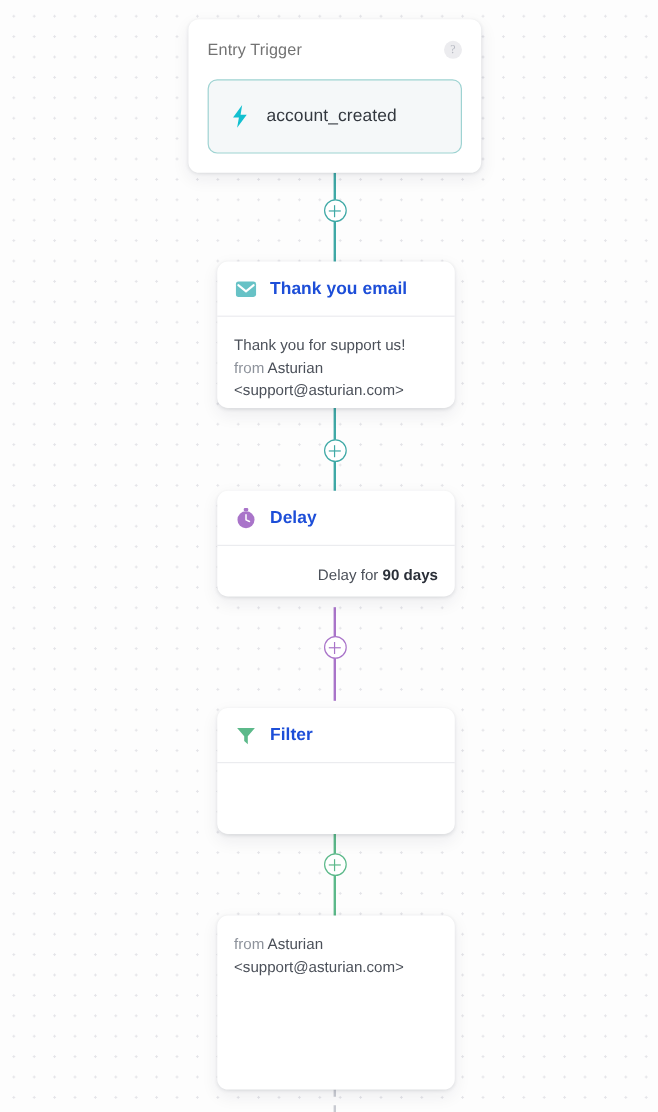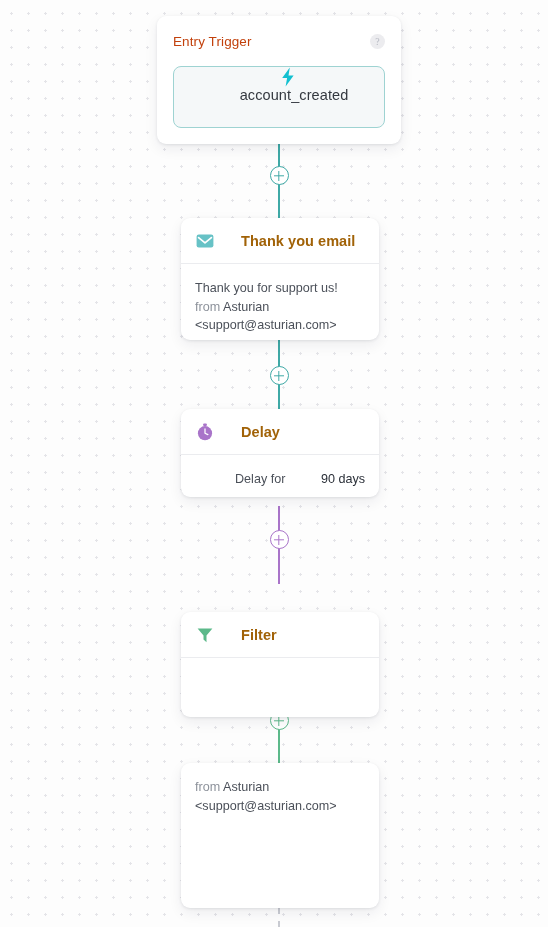--- a/index.html
+++ b/index.html
@@ -94,21 +94,21 @@
     padding: 14px 16px 0 16px;
   }
   .entry-header {
     display: flex;
     align-items: center;
     justify-content: space-between;
     height: 22px;
   }
   .entry-title {
     font-size: 13.5px;
-    color: #c2410c;
+    color: #737373;
     letter-spacing: 0.1px;
   }
   .help-icon {
     width: 15px;
     height: 15px;
     border-radius: 50%;
     background: #ececef;
     color: #b6b9c2;
     font-size: 10px;
     line-height: 15px;
@@ -121,21 +121,20 @@
     margin-top: 14px;
     height: 62px;
     border: 1px solid #9ed3d2;
     border-radius: 8px;
     background: #f5f8f9;
     display: flex;
     align-items: center;
     padding-left: 17px;
     cursor: pointer;
     box-sizing: border-box;
-    flex-direction: column;
   }
   .bolt-icon { width: 18px; height: 20px; flex: 0 0 auto; }
   .chip-label {
     margin-left: 13px;
     font-size: 14.5px;
     color: #33383f;
     letter-spacing: 0.1px;
   }
 
   
@@ -150,37 +149,37 @@
     padding-left: 15px;
     border-bottom: 1px solid #ebecef;
     box-sizing: border-box;
   }
   .step-icon {
     width: 18px; height: 18px;
     flex: 0 0 auto;
     display: block;
   }
   .step-title {
-    margin-left: 27px;
+    margin-left: 11px;
     font-size: 14.5px;
     font-weight: bold;
-    color: #a16207;
+    color: #1d4ed8;
     letter-spacing: 0.05px;
   }
   .step-body {
     padding: 15px 14px 16px 14px;
     font-size: 12.6px;
     line-height: 18.5px;
     color: #4b5059;
   }
   .step-body .line { display: block; }
   .from-word {
     color: #8d929b;
   }
-  .strong { font-weight: normal; color: #2a2f38; margin-left: 32px; }
+  .strong { font-weight: bold; color: #2a2f38; }
 </style>
 </head>
 <body>
 
 <div id="canvas">
 
   <div class="rail teal" style="top:144px; height:76px;"></div>
   <div class="rail teal" style="top:340px; height:80px;"></div>
   <div class="rail purple" style="top:506px; height:78px;"></div>
   <div class="rail green" style="top:687px; height:78px;"></div>
@@ -232,21 +231,21 @@
           <path d="M9 5.9 L9 10.2 L11.9 11.6" fill="none" stroke="#ffffff" stroke-width="1.25" stroke-linecap="round" stroke-linejoin="round"></path>
         </svg>
       </span>
       <span class="step-title">Delay</span>
     </div>
     <div class="step-body">
       <span class="line"><span>Delay for </span><span class="strong">90 days</span></span>
     </div>
   </div>
 
-  <div class="card step-card" style="top:612px; height:105px;">
+  <div class="card step-card" style="top:590px; height:105px;">
     <div class="step-header">
       <span class="step-icon">
         <svg viewBox="0 0 18 18" width="18" height="18" aria-hidden="true">
           <path d="M1.6 2.6 L16.4 2.6 L10.5 9.6 L10.5 16.2 L7.5 13.6 L7.5 9.6 Z" fill="#5cb98a"></path>
         </svg>
       </span>
       <span class="step-title">Filter</span>
     </div>
   </div>
 

